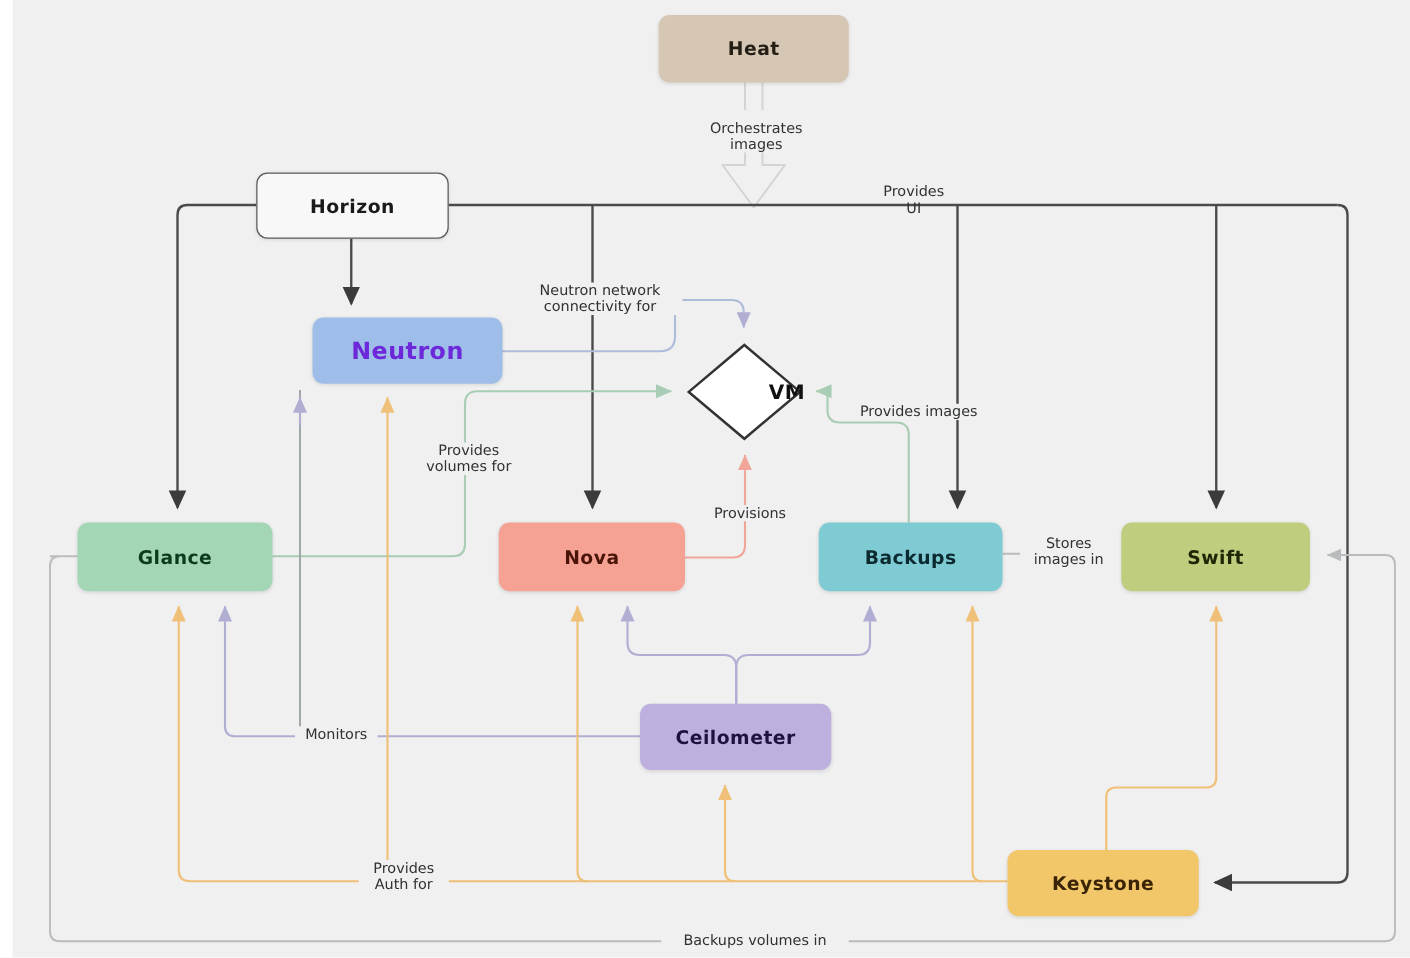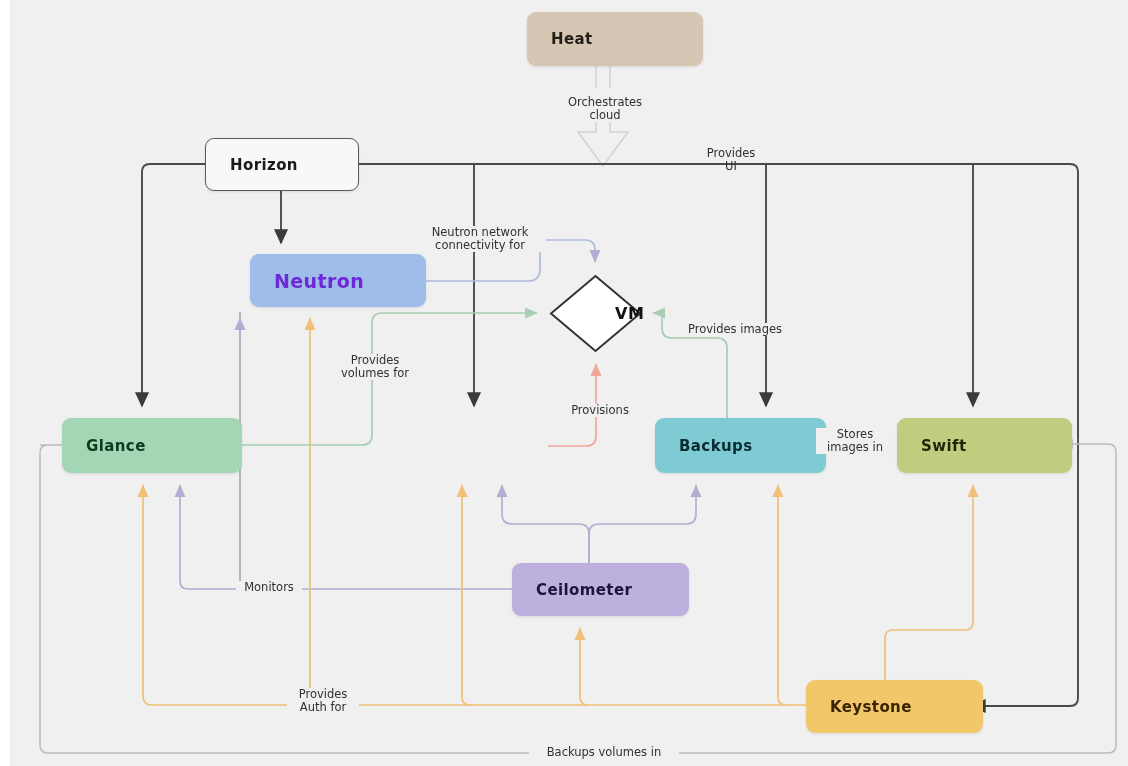--- a/index.html
+++ b/index.html
@@ -1,23 +1,23 @@
 <!DOCTYPE html>
 <html><head>
 <meta charset="utf-8">
 <title>OpenStack Services Diagram</title>
 <style>
   html,body{margin:0;padding:0;background:#ffffff;}
   body{font-family:"DejaVu Sans","Liberation Sans",sans-serif;}
   #stage{position:relative;width:1128px;height:766px;background:#eff0ef;overflow:hidden;}
   #stage::before{content:"";position:absolute;left:0;top:0;width:10px;height:766px;background:#ffffff;z-index:6;}
   svg.wires{position:absolute;left:0;top:0;width:1128px;height:766px;}
-  .node{position:absolute;display:flex;align-items:center;justify-content:flex-start;
+  .node{position:absolute;display:flex;align-items:center;justify-content:center;
         border-radius:9px;font-weight:bold;letter-spacing:.4px;z-index:3;
-        box-shadow:0 1px 3px rgba(0,0,0,.10);padding-left:24px;}
+        box-shadow:0 1px 3px rgba(0,0,0,.10);}
   .node span{pointer-events:none;}
   .edge-label{position:absolute;z-index:4;color:#2f3133;font-size:11.5px;line-height:13px;
               text-align:center;background:#eff0ef;padding:0 3px;white-space:pre-line;}
   .vm-label{position:absolute;z-index:4;font-weight:bold;font-size:16px;color:#111;
             letter-spacing:.5px;}
 </style>
 </head>
 <body>
 
 <div id="stage">
@@ -138,39 +138,42 @@
 
   <svg style="position:absolute;left:548px;top:273px;width:95px;height:81px;z-index:3;" viewBox="0 0 95 81" xmlns="http://www.w3.org/2000/svg">
     <polygon points="47.5,3 92,40.5 47.5,78 3,40.5" fill="#ffffff" stroke="#333333" stroke-width="2"></polygon>
   </svg>
   <div class="vm-label" style="left:578px;top:304px;margin-left:37px;">VM</div>
 
   <div class="node" style="left:62px;top:418px;width:156px;height:55px;background:#a3d6b4;color:#0c3a1d;font-size:15px;">
     <span>Glance</span>
   </div>
 
+  <div class="node" style="left:399px;top:418px;width:149px;height:55px;background:#f5a193;color:#4a1508;font-size:15px;">
+    <span>Nova</span>
+  </div>
 
   <div class="node" style="left:655px;top:418px;width:147px;height:55px;background:#7fcbd4;color:#0b2b31;font-size:15px;">
     <span>Backups</span>
   </div>
 
   <div class="node" style="left:512px;top:563px;width:153px;height:53px;background:#bdb0de;color:#1e1240;font-size:15px;">
     <span>Ceilometer</span>
   </div>
 
   <div class="node" style="left:897px;top:418px;width:151px;height:55px;background:#bfce7e;color:#1e2606;font-size:15px;">
     <span>Swift</span>
   </div>
 
   <div class="node" style="left:806px;top:680px;width:153px;height:53px;background:#f2c76a;color:#3b2406;font-size:15px;">
     <span>Keystone</span>
   </div>
 
   <div class="edge-label" style="left:556px;top:96px;width:92px;">Orchestrates
-cloud</div>
+images</div>
 
   <div class="edge-label" style="left:695px;top:147px;width:66px;background:transparent;">Provides
 UI</div>
 
   <div class="edge-label" style="left:414px;top:226px;width:126px;">Neutron network
 connectivity for</div>
 
   <div class="edge-label" style="left:676px;top:323px;width:112px;">Provides images</div>
 
   <div class="edge-label" style="left:330px;top:354px;width:84px;">Provides

